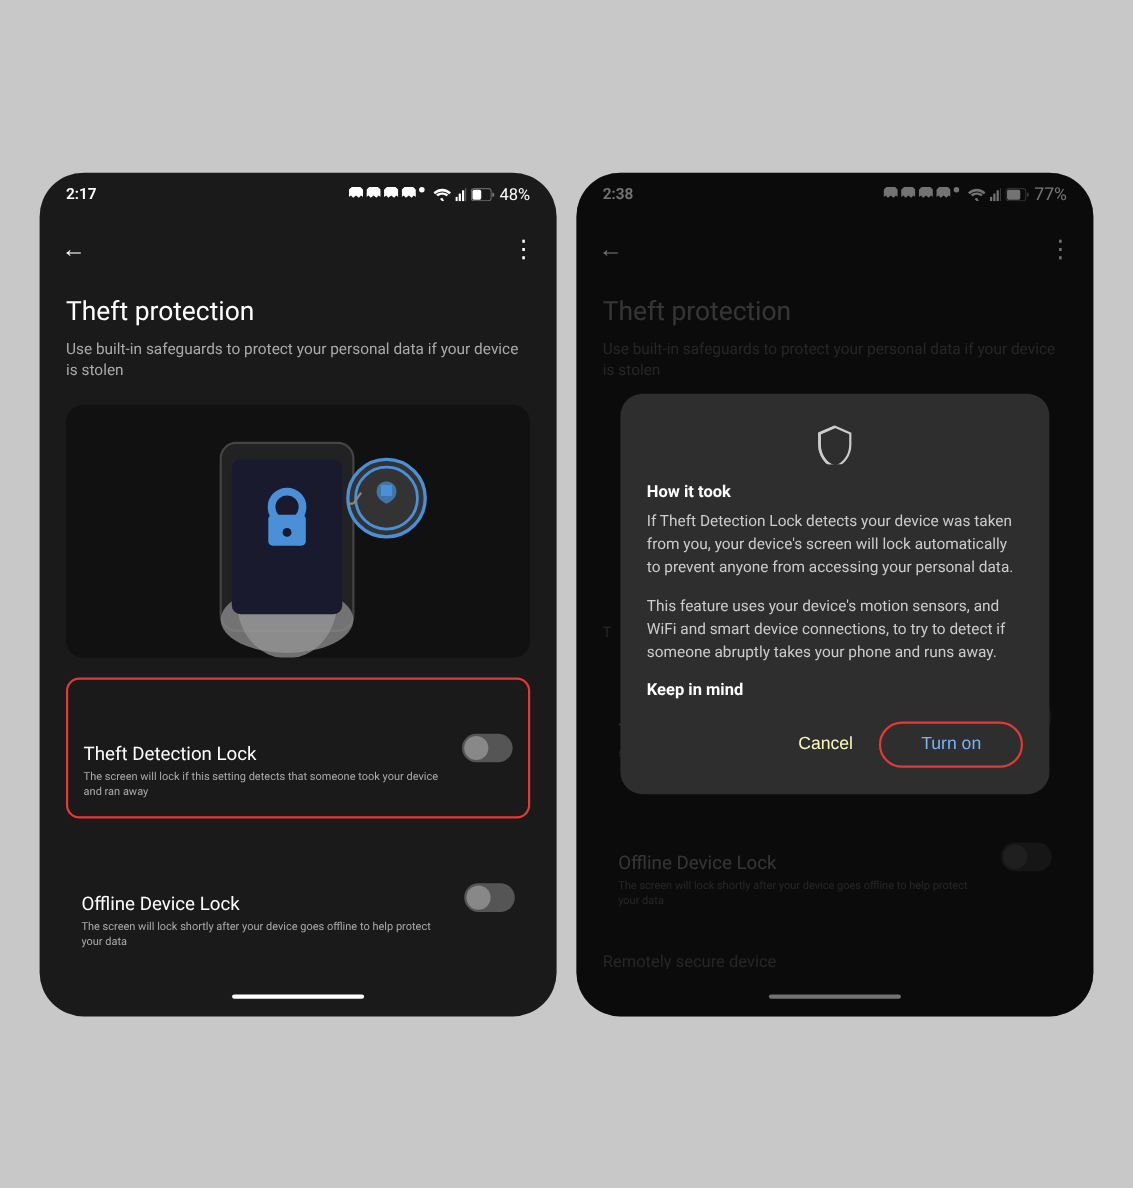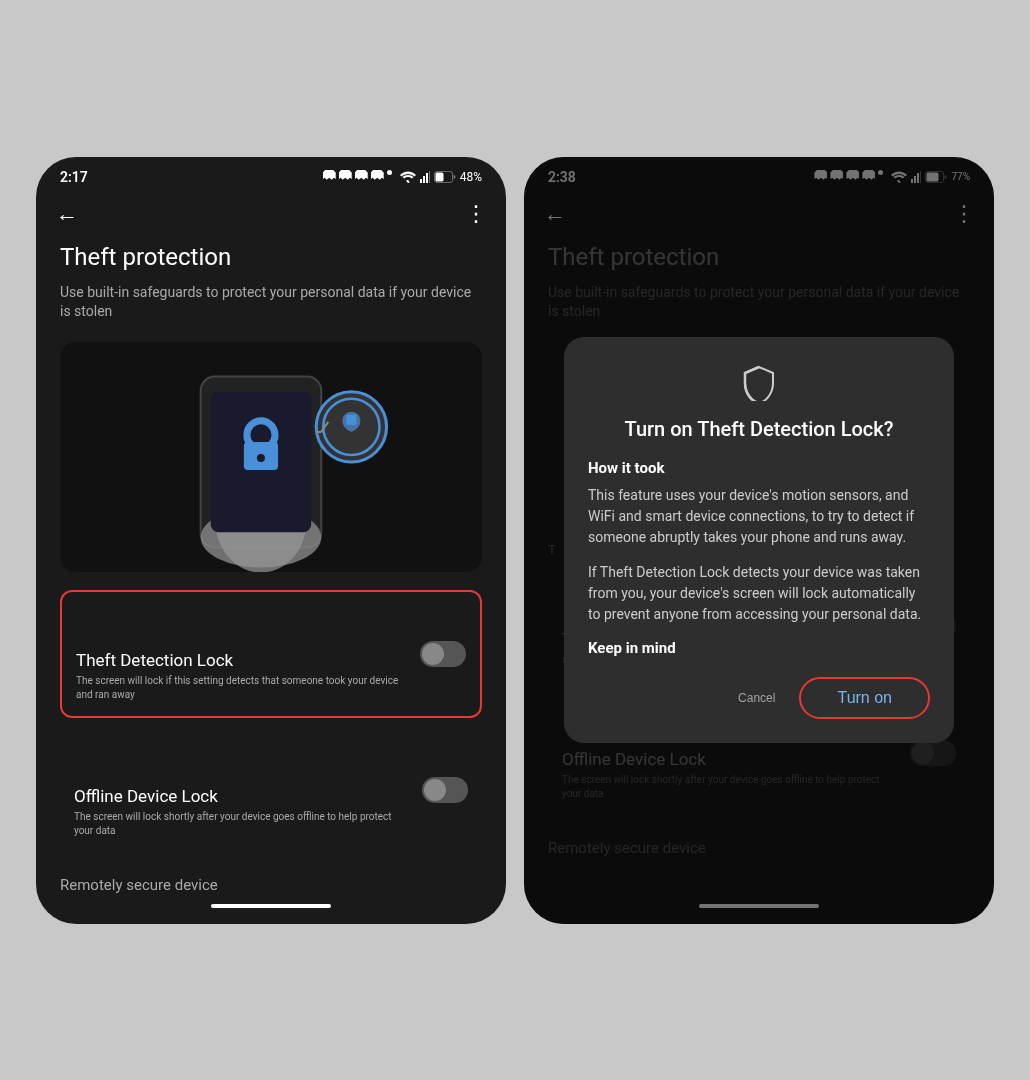--- a/index.html
+++ b/index.html
@@ -19,20 +19,21 @@
     }
     .phone {
       width: 470px;
       height: 767px;
       background: #1a1a1a;
       border-radius: 40px;
       overflow: hidden;
       display: flex;
       flex-direction: column;
       position: relative;
+      gap: 13px;
     }
     
     .status-bar {
       display: flex;
       justify-content: space-between;
       align-items: center;
       padding: 10px 24px 6px;
       height: 36px;
     }
     .status-time {
@@ -232,22 +233,22 @@
       margin-bottom: 14px;
     }
     .dialog-actions {
       display: flex;
       justify-content: flex-end;
       gap: 12px;
       margin-top: 20px;
       align-items: center;
     }
     .btn-cancel {
-      color: #a3a3a3;
-      font-size: 12px;
+      color: #fef9c3;
+      font-size: 16px;
       font-weight: 500;
       background: none;
       border: none;
       cursor: pointer;
       padding: 8px 12px;
     }
     .btn-turn-on {
       color: #7ab4f5;
       font-size: 16px;
       font-weight: 500;
@@ -282,21 +283,21 @@
           <rect x="0" y="8" width="2" height="4"></rect>
           <rect x="3" y="5" width="2" height="7"></rect>
           <rect x="6" y="2" width="2" height="10"></rect>
           <rect x="9" y="0" width="1" height="12" opacity="0.4"></rect>
         </svg>
         <svg width="22" height="12" viewBox="0 0 22 12" fill="none">
           <rect x="0.5" y="0.5" width="18" height="11" rx="2.5" stroke="white" stroke-opacity="0.35"></rect>
           <rect x="1.5" y="1.5" width="8" height="9" rx="1.5" fill="white"></rect>
           <path d="M19.5 4v4a2 2 0 000-4z" fill="white" fill-opacity="0.4"></path>
         </svg>
-        <span style="color:white;font-size:12px;">48%</span>
+        <span style="color:white;font-size:15px;">48%</span>
       </div>
     </div>
 
     <div class="top-nav">
       <span class="back-arrow">←</span>
       <span class="more-icon">⋮</span>
     </div>
 
     <div class="content">
       <h1 class="page-title">Theft protection</h1>
@@ -369,21 +370,21 @@
           <rect x="0" y="8" width="2" height="4"></rect>
           <rect x="3" y="5" width="2" height="7"></rect>
           <rect x="6" y="2" width="2" height="10"></rect>
           <rect x="9" y="0" width="1" height="12" opacity="0.4"></rect>
         </svg>
         <svg width="22" height="12" viewBox="0 0 22 12" fill="none">
           <rect x="0.5" y="0.5" width="18" height="11" rx="2.5" stroke="white" stroke-opacity="0.35"></rect>
           <rect x="1.5" y="1.5" width="12" height="9" rx="1.5" fill="white"></rect>
           <path d="M19.5 4v4a2 2 0 000-4z" fill="white" fill-opacity="0.4"></path>
         </svg>
-        <span style="color:white;font-size:10px;">77%</span>
+        <span style="color:white;font-size:16px;">77%</span>
       </div>
     </div>
 
     <div class="top-nav">
       <span class="back-arrow">←</span>
       <span class="more-icon">⋮</span>
     </div>
 
     <div class="content" style="opacity:0.4;">
       <h1 class="page-title">Theft protection</h1>
@@ -412,25 +413,24 @@
     <div class="dialog-overlay">
       <div class="dialog">
 
         <div class="dialog-icon">
           <svg width="36" height="36" viewBox="0 0 36 36" fill="none" xmlns="http://www.w3.org/2000/svg">
             <path d="M18 2L4 8v10c0 9.5 6 18.4 14 20 8-1.6 14-10.5 14-20V8L18 2z" stroke="#cccccc" stroke-width="2" fill="none"></path>
             <path d="M18 2L4 8v10c0 9.5 6 18.4 14 20" stroke="#cccccc" stroke-width="2.5" fill="none"></path>
           </svg>
         </div>
 
-        <div class="dialog-title">Turn on Theft Detection Lock?</div>
 
         <div class="dialog-section-title">How it took</div>
+        <div class="dialog-body">If Theft Detection Lock detects your device was taken from you, your device's screen will lock automatically to prevent anyone from accessing your personal data.</div>
         <div class="dialog-body">This feature uses your device's motion sensors, and WiFi and smart device connections, to try to detect if someone abruptly takes your phone and runs away.</div>
-        <div class="dialog-body">If Theft Detection Lock detects your device was taken from you, your device's screen will lock automatically to prevent anyone from accessing your personal data.</div>
 
         <div class="dialog-section-title">Keep in mind</div>
 
         <div class="dialog-actions">
           <button class="btn-cancel">Cancel</button>
           <button class="btn-turn-on">Turn on</button>
         </div>
       </div>
     </div>
 

